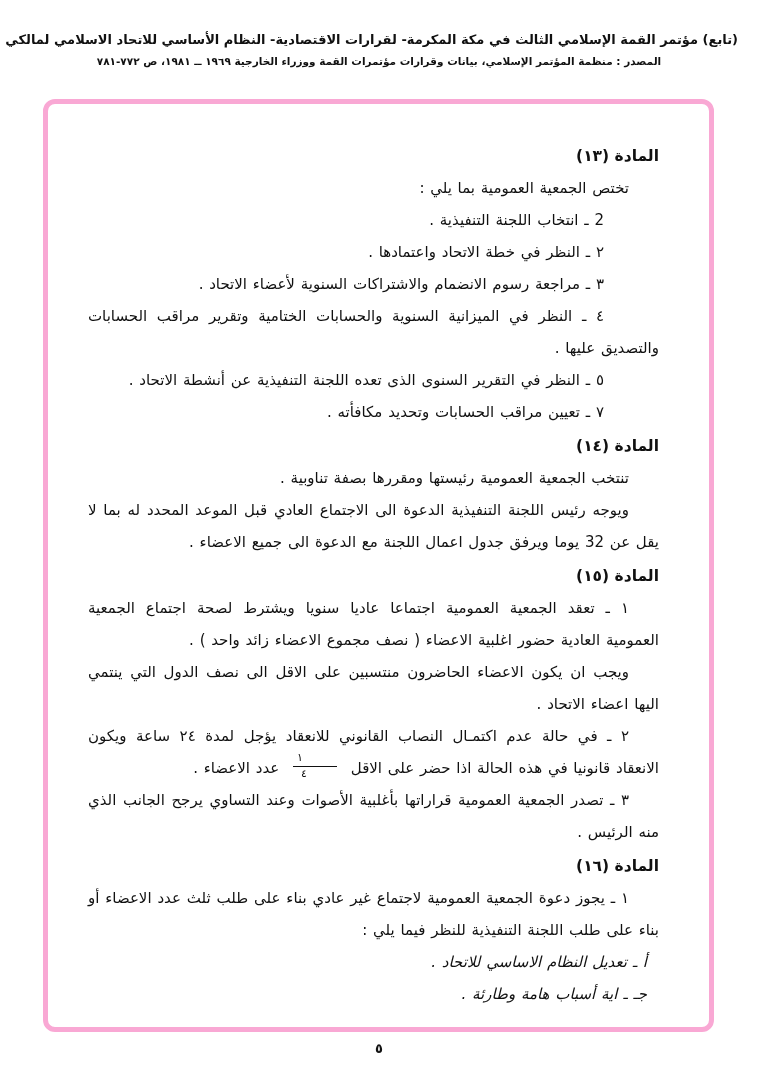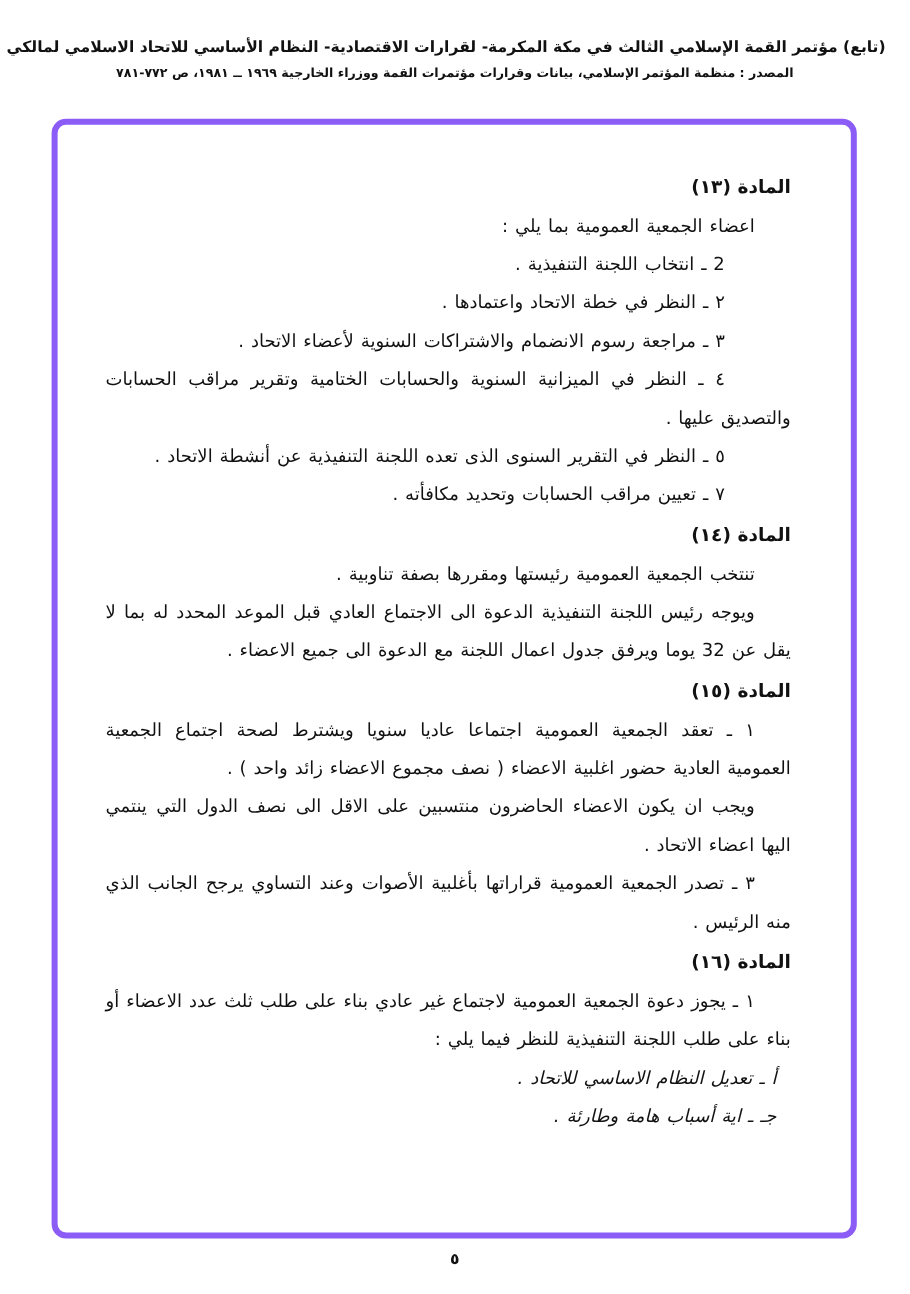--- a/index.html
+++ b/index.html
@@ -38,21 +38,21 @@
     font-weight: 700;
     line-height: 16px;
     white-space: nowrap;
   }
   .green-box {
     position: absolute;
     left: 43px;
     top: 99px;
     width: 661px;
     height: 923px;
-    border: 5px solid #8b5cf6;
+    border: 5px solid #f9a8d4;
     border-radius: 12px;
     box-sizing: content-box;
     background: #ffffff;
   }
   .content {
     position: absolute;
     top: 34px;
     right: 50px;
     left: 40px;
     direction: rtl;
@@ -106,35 +106,43 @@
 
   <div class="header">
     <div class="header-title">(تابع) مؤتمر القمة الإسلامي الثالث في مكة المكرمة- لقرارات الاقتصادية- النظام الأساسي للاتحاد الاسلامي لمالكي البواخر</div>
     <div class="header-source">المصدر : منظمة المؤتمر الإسلامي، بيانات وقرارات مؤتمرات القمة ووزراء الخارجية ١٩٦٩ ــ ١٩٨١، ص ٧٧٢-٧٨١</div>
   </div>
 
   <div class="green-box">
     <div class="content">
 
       <div class="h-art">المادة (١٣)</div>
-      <div class="ln p">اعضاء الجمعية العمومية بما يلي :</div>
+      <div class="ln p">تختص الجمعية العمومية بما يلي :</div>
       <div class="ln li">2 ـ انتخاب اللجنة التنفيذية .</div>
       <div class="ln li">٢ ـ النظر في خطة الاتحاد واعتمادها .</div>
       <div class="ln li">٣ ـ مراجعة رسوم الانضمام والاشتراكات السنوية لأعضاء الاتحاد .</div>
       <div class="ln li">٤ ـ النظر في الميزانية السنوية والحسابات الختامية وتقرير مراقب الحسابات والتصديق عليها .</div>
       <div class="ln li">٥ ـ النظر في التقرير السنوى الذى تعده اللجنة التنفيذية عن أنشطة الاتحاد .</div>
       <div class="ln li">٧ ـ تعيين مراقب الحسابات وتحديد مكافأته .</div>
 
       <div class="h-art">المادة (١٤)</div>
       <div class="ln p">تنتخب الجمعية العمومية رئيستها ومقررها بصفة تناوبية .</div>
       <div class="ln p">ويوجه رئيس اللجنة التنفيذية الدعوة الى الاجتماع العادي قبل الموعد المحدد له بما لا يقل عن 32 يوما ويرفق جدول اعمال اللجنة مع الدعوة الى جميع الاعضاء .</div>
 
       <div class="h-art">المادة (١٥)</div>
       <div class="ln p">١ ـ تعقد الجمعية العمومية اجتماعا عاديا سنويا ويشترط لصحة اجتماع الجمعية العمومية العادية حضور اغلبية الاعضاء ( نصف مجموع الاعضاء زائد واحد ) .</div>
       <div class="ln p">ويجب ان يكون الاعضاء الحاضرون منتسبين على الاقل الى نصف الدول التي ينتمي اليها اعضاء الاتحاد .</div>
+      <div class="ln p">
+        <span>٢ ـ في حالة عدم اكتمـال النصاب القانوني للانعقاد يؤجل لمدة ٢٤ ساعة ويكون الانعقاد قانونيا في هذه الحالة اذا حضر على الاقل</span>
+        <span class="frac">
+          <span class="num">١</span>
+          <span class="den">٤</span>
+        </span>
+        <span>عدد الاعضاء .</span>
+      </div>
       <div class="ln p">٣ ـ تصدر الجمعية العمومية قراراتها بأغلبية الأصوات وعند التساوي يرجح الجانب الذي منه الرئيس .</div>
 
       <div class="h-art">المادة (١٦)</div>
       <div class="ln p">١ ـ يجوز دعوة الجمعية العمومية لاجتماع غير عادي بناء على طلب ثلث عدد الاعضاء أو بناء على طلب اللجنة التنفيذية للنظر فيما يلي :</div>
       <div class="ln li-sm">أ ـ تعديل النظام الاساسي للاتحاد .</div>
       <div class="ln li-sm">جـ ـ اية أسباب هامة وطارئة .</div>
 
     </div>
   </div>
 

